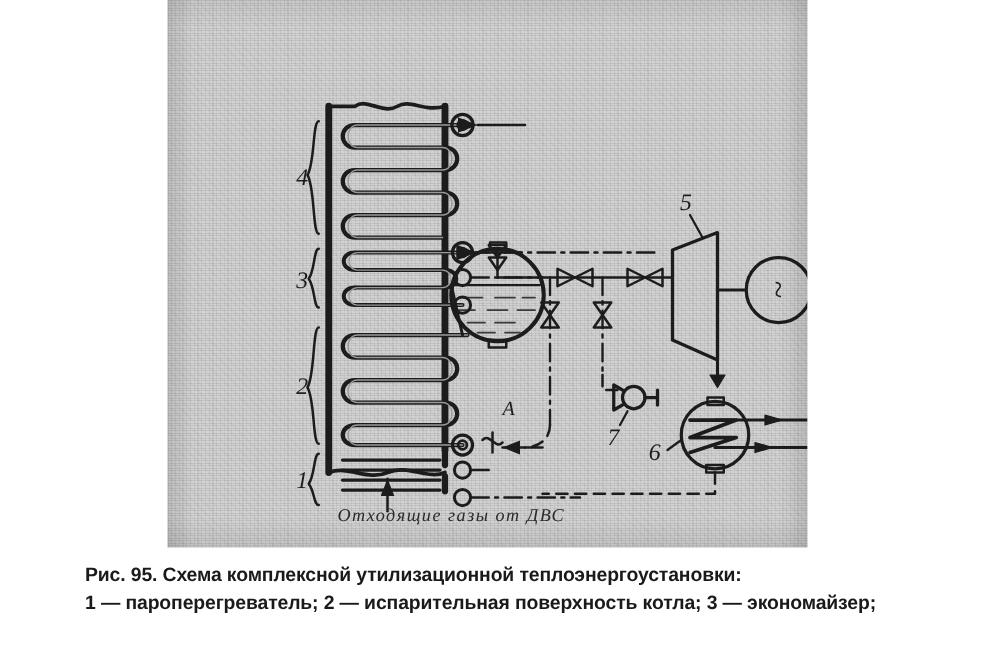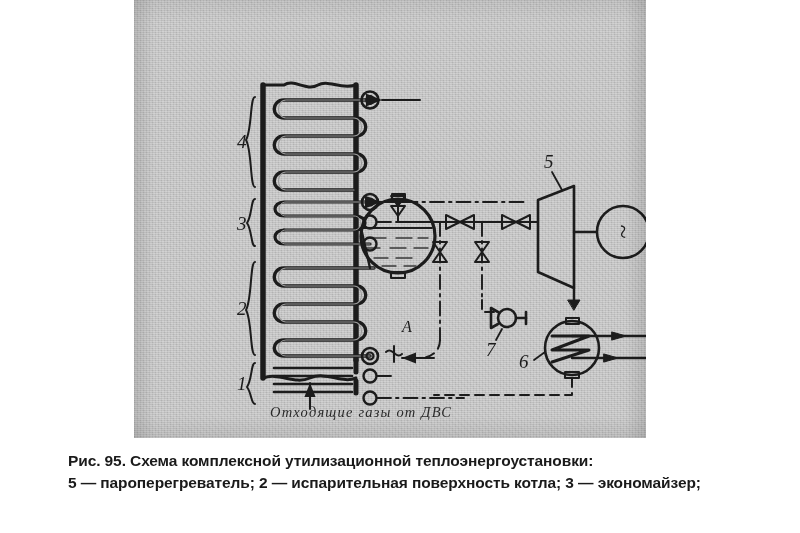--- a/index.html
+++ b/index.html
@@ -332,16 +332,16 @@
       <g fill="#2a2a2a">
         <text x="136" y="417" font-size="14.5" font-family="Liberation Serif, serif" font-style="italic" letter-spacing="1.2">Отходящие газы от ДВС</text>
       </g>
     </svg>
 
     <div id="scan-vignette"></div>
   </div>
 
   <div id="caption">
     <div class="cap-line">Рис. 95. Схема комплексной утилизационной теплоэнергоустановки:</div>
-    <div class="cap-line">5 — пароперегреватель; 2 — испарительная поверхность котла; 3 — экономайзер;</div>
+    <div class="cap-line">1 — пароперегреватель; 2 — испарительная поверхность котла; 3 — экономайзер;</div>
   </div>
 
 </div>
 
 </body></html>

